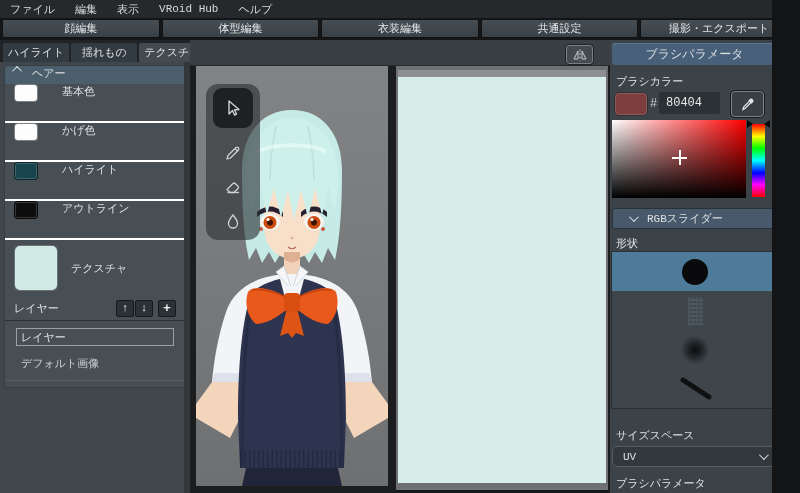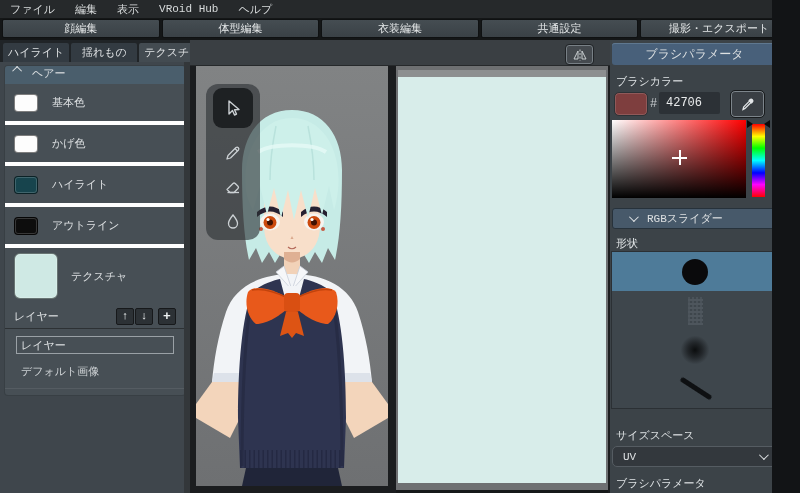--- a/index.html
+++ b/index.html
@@ -20,21 +20,21 @@
   .left-panel{position:absolute;left:0;top:40px;width:190px;height:453px;background:#3f464c;overflow:hidden;}
   .subtabs{position:absolute;left:0;top:0;width:190px;height:22px;background:#202427;
            display:flex;gap:2px;padding:3px 0 0 3px;box-sizing:border-box;}
   .subtab{min-width:56px;padding:0 5px;display:flex;align-items:center;justify-content:center;
           background:#333b42;border-radius:2px 2px 0 0;color:#dfe2e4;flex:0 0 auto;white-space:nowrap;overflow:hidden;}
   .subtab.active{background:#434b51;}
   .panel-inner{position:absolute;left:5px;top:26px;width:180px;background:#474f55;border-radius:3px;
                box-shadow:0 0 0 1px #383f44;}
   .section-header{height:18px;background:#4a5e6c;border-radius:3px 3px 0 0;display:flex;align-items:flex-start;
                   gap:10px;padding-left:10px;}
-  .color-row{height:37px;display:flex;align-items:center;gap:14px;padding-left:9px;border-bottom:4px solid #ffffff;}
+  .color-row{height:37px;display:flex;align-items:flex-start;gap:24px;padding-left:9px;border-bottom:2px solid #ffffff;}
   .swatch{width:22px;height:16px;border-radius:4px;border:1px solid rgba(0,0,0,.5);
           box-shadow:inset 0 0 0 1px rgba(255,255,255,.18);}
   .texture-row{height:56px;display:flex;align-items:center;gap:13px;padding-left:9px;}
   .swatch.big{width:42px;height:44px;border-radius:6px;}
   .layers-row{height:24px;display:flex;align-items:center;padding:0 9px;border-bottom:1px solid #2d3134;}
   .layers-row .lab{flex:1;}
   .lbtn{width:16px;height:15px;background:#2c3135;border:1px solid #17191b;color:#eef1f2;font-size:11px;
         font-weight:bold;display:flex;align-items:center;justify-content:center;border-radius:2px;line-height:1;}
   .lbtn.up{margin-right:1px;} .lbtn.add{margin-left:5px;font-size:13px;}
   .layer-item.selected{margin:7px 11px 0;border:1px solid #9aa1a6;height:16px;display:flex;align-items:center;
@@ -285,21 +285,21 @@
       </div>
     </div>
   </div>
 
   <div class="right-panel">
     <div class="rp-header">ブラシパラメータ</div>
 
     <div class="rp-label" style="top:34px">ブラシカラー</div>
     <div class="bswatch" style="background: rgb(126, 62, 62);"></div>
     <div class="hash">#</div>
-    <div class="hexfield">42706</div>
+    <div class="hexfield">80404</div>
     <div class="dropper">
       <svg width="16" height="16" viewBox="0 0 16 16">
         <path d="M3,13.5 L3.6,11 L9.5,5 L11,6.5 L5,12.4 Z" fill="none" stroke="#e2e5e7" stroke-width="1.2"></path>
         <path d="M9.5,3.2 a1.7,1.7 0 0 1 3.3,3.3 l-1.2,1.2 -3.3,-3.3 Z" fill="#e2e5e7"></path>
       </svg>
     </div>
 
     <div class="sv-box">
       <div class="sv-cursor"></div>
     </div>

